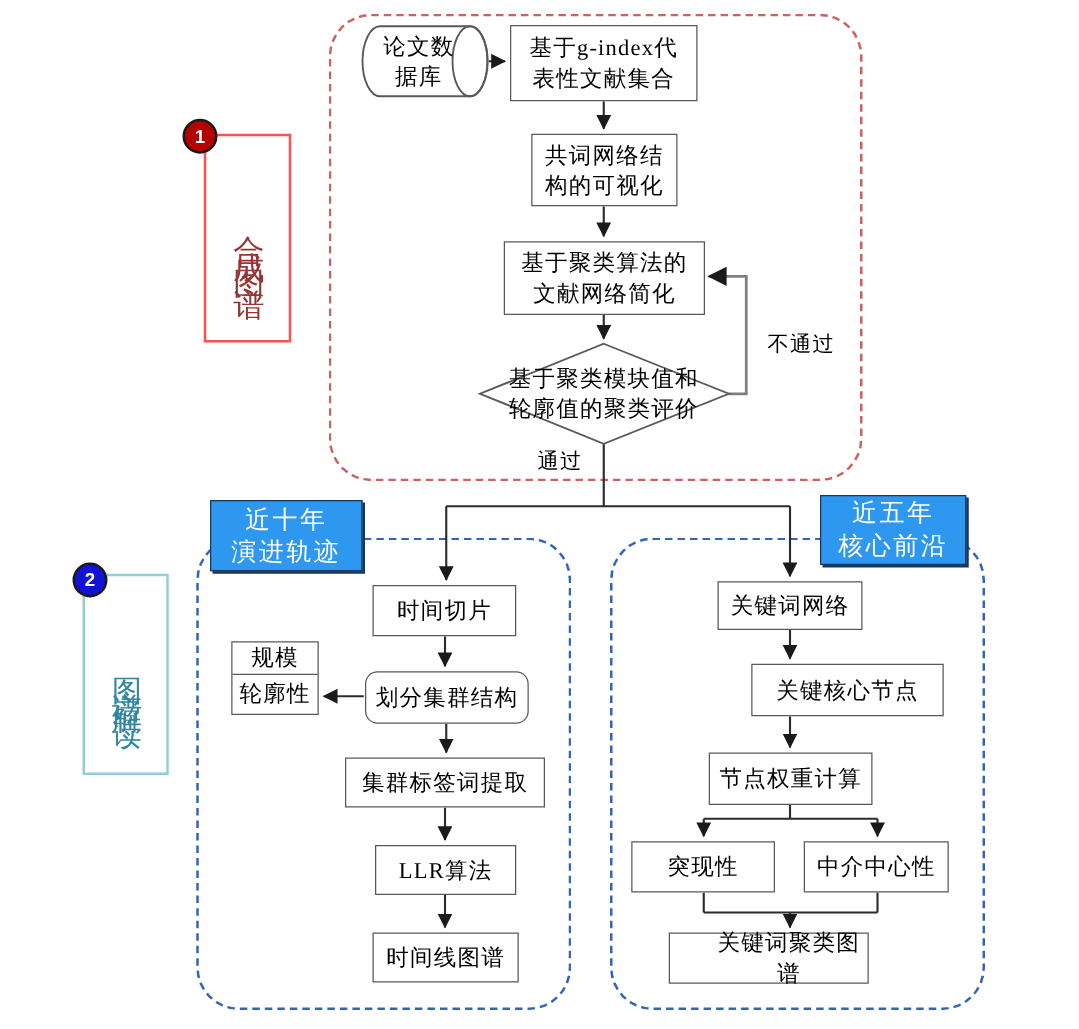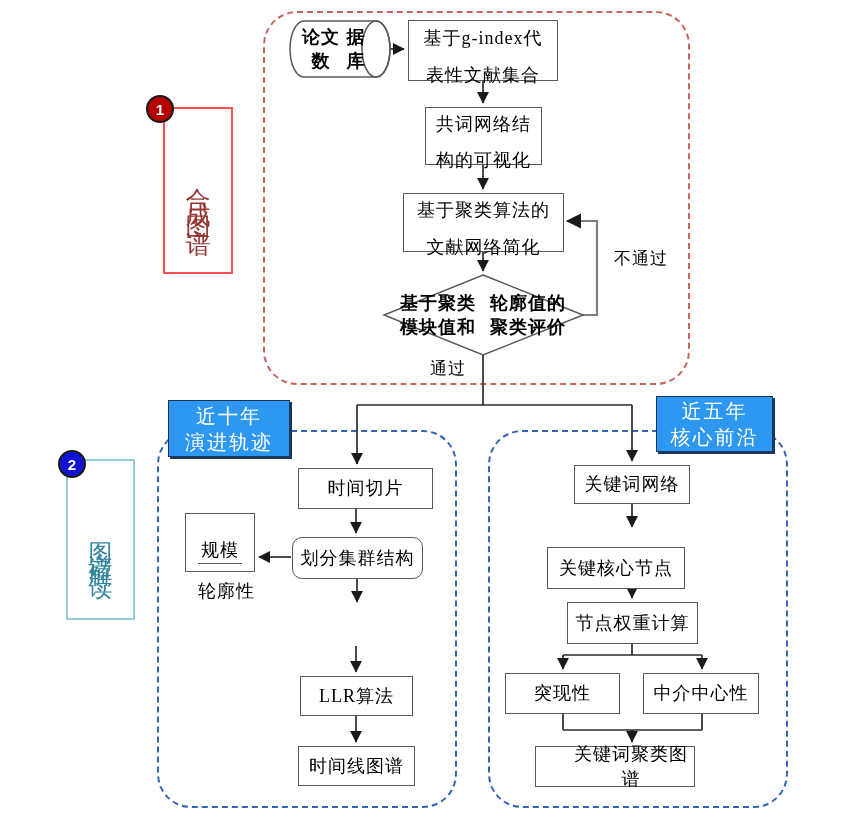--- a/index.html
+++ b/index.html
@@ -6,21 +6,21 @@
   #stage{position:relative;width:863px;height:823px;background:#fff;overflow:hidden;
          font-family:"Liberation Serif","DejaVu Serif",serif;color:#000;}
   
   .frame{position:absolute;box-sizing:border-box;background:transparent;}
   .frame.red{border:2px dashed #c9635e;border-radius:34px;}
   .frame.blue{border:2px dashed #3465b5;border-radius:34px;}
   
   .node{position:absolute;box-sizing:border-box;background:#fff;border:1.5px solid #595959;
         display:flex;flex-direction:column;align-items:center;justify-content:center;
         text-align:center;font-size:18px;line-height:1.35;letter-spacing:1px;z-index:4;}
-  .node .ln{display:block;white-space:nowrap;margin-top:12px;}
+  .node .ln{display:block;white-space:nowrap;}
   .freetext{position:absolute;font-size:17px;text-align:center;z-index:4;letter-spacing:1px;}
   
   .hdr{position:absolute;box-sizing:border-box;background:#2e97f0;border:1px solid #17375e;
        box-shadow:2px 2px 0 #17375e;color:#fff;display:flex;flex-direction:column;
        align-items:center;justify-content:center;font-size:20px;line-height:1.3;
        letter-spacing:2px;z-index:5;}
   
   .vlabel{position:absolute;box-sizing:border-box;display:flex;align-items:center;
           justify-content:center;z-index:5;background:#fff;}
   .vlabel .vtext{writing-mode:vertical-rl;text-orientation:upright;font-size:25px;
@@ -28,23 +28,23 @@
   .vlabel.l1{border:2px solid #ff5050;color:#963634;}
   .vlabel.l2{border:2px solid #92cddc;color:#31859c;}
   
   .badge{position:absolute;width:28px;height:28px;border-radius:50%;border:2px solid #1a1a1a;
          box-sizing:border-box;color:#fff;font-family:"Liberation Sans","DejaVu Sans",sans-serif;
          font-size:15px;font-weight:bold;display:flex;align-items:center;justify-content:center;
          z-index:6;}
   .badge.b1{background:#b50000;}
   .badge.b2{background:#1313d6;}
   
-  .shape-text{position:absolute;display:flex;flex-direction:row;align-items:center;
+  .shape-text{position:absolute;display:flex;flex-direction:column;align-items:center;
               justify-content:center;text-align:center;font-size:18px;line-height:1.35;
-              letter-spacing:1px;z-index:4;background:transparent;font-weight:bold;}
+              letter-spacing:1px;z-index:4;background:transparent;}
   svg{position:absolute;left:0;top:0;z-index:3;}
 </style>
 </head>
 <body>
 
 <div id="stage">
 
   <div class="frame red" style="left:263px;top:11px;width:427px;height:374px;"></div>
   <div class="frame blue" style="left:157px;top:430px;width:300px;height:378px;"></div>
   <div class="frame blue" style="left:488px;top:430px;width:300px;height:378px;"></div>
@@ -98,21 +98,21 @@
     <span class="ln">构的可视化</span>
   </div>
   <div class="node" style="left:403px;top:193px;width:161px;height:59px;font-family:Liberation Serif, serif;">
     <span class="ln">基于聚类算法的</span>
     <span class="ln">文献网络简化</span>
   </div>
   <div class="shape-text" style="left:393px;top:288px;width:180px;height:54px;">
     <span class="ln">基于聚类模块值和</span>
     <span class="ln">轮廓值的聚类评价</span>
   </div>
-  <div class="freetext" style="left:608px;top:247px;width:66px;">不通过</div>
+  <div class="freetext" style="left:608px;top:264px;width:66px;">不通过</div>
   <div class="freetext" style="left:420px;top:357px;width:56px;">通过</div>
 
   <div class="vlabel l1" style="left:163px;top:107px;width:70px;height:167px;">
     <span class="vtext">合成图谱</span>
   </div>
   <div class="badge b1" style="left:146px;top:95px;">
     <span>1</span>
   </div>
 
   <div class="vlabel l2" style="left:66px;top:459px;width:69px;height:161px;">
@@ -124,29 +124,30 @@
 
   <div class="hdr" style="left:168px;top:400px;width:122px;height:57px;">
     <span class="ln">近十年</span>
     <span class="ln">演进轨迹</span>
   </div>
   <div class="hdr" style="left:656px;top:396px;width:117px;height:56px;">
     <span class="ln">近五年</span>
     <span class="ln">核心前沿</span>
   </div>
 
-  <div class="node" style="left:298px;top:468px;width:135px;height:41px;">时间切片</div>
-  <div class="node" style="left:185px;top:513px;width:70px;height:59px;padding:12px;justify-content:flex-start;">
+  <div class="node" style="left:298px;top:468px;width:115px;height:41px;">时间切片</div>
+  <div class="node" style="left:185px;top:513px;width:70px;height:59px;padding:0;justify-content:flex-start;">
     <span class="ln" style="height:25px;line-height:25px;width:100%;border-bottom:1.5px solid #595959;">规模</span>
     <span class="ln" style="height:31px;line-height:31px;width:100%;">轮廓性</span>
   </div>
   <div class="node" style="left:292px;top:537px;width:131px;height:42px;border-radius:10px;">划分集群结构</div>
+  <div class="node" style="left:276px;top:606px;width:160px;height:40px;">集群标签词提取</div>
   <div class="node" style="left:300px;top:676px;width:113px;height:40px;">LLR算法</div>
   <div class="node" style="left:298px;top:746px;width:117px;height:40px;">时间线图谱</div>
 
   <div class="node" style="left:574px;top:465px;width:116px;height:39px;">关键词网络</div>
-  <div class="node" style="left:547px;top:531px;width:138px;height:42px;margin-top:16px;">关键核心节点</div>
+  <div class="node" style="left:601px;top:531px;width:154px;height:42px;">关键核心节点</div>
   <div class="node" style="left:505px;top:673px;width:115px;height:41px;">突现性</div>
   <div class="node" style="left:567px;top:602px;width:131px;height:42px;">节点权重计算</div>
   <div class="node" style="left:643px;top:673px;width:116px;height:41px;text-align:right;">中介中心性</div>
   <div class="node" style="left:535px;top:746px;width:160px;height:41px;padding-left:32px;">关键词聚类图谱</div>
 
 </div>
 
 </body></html>

